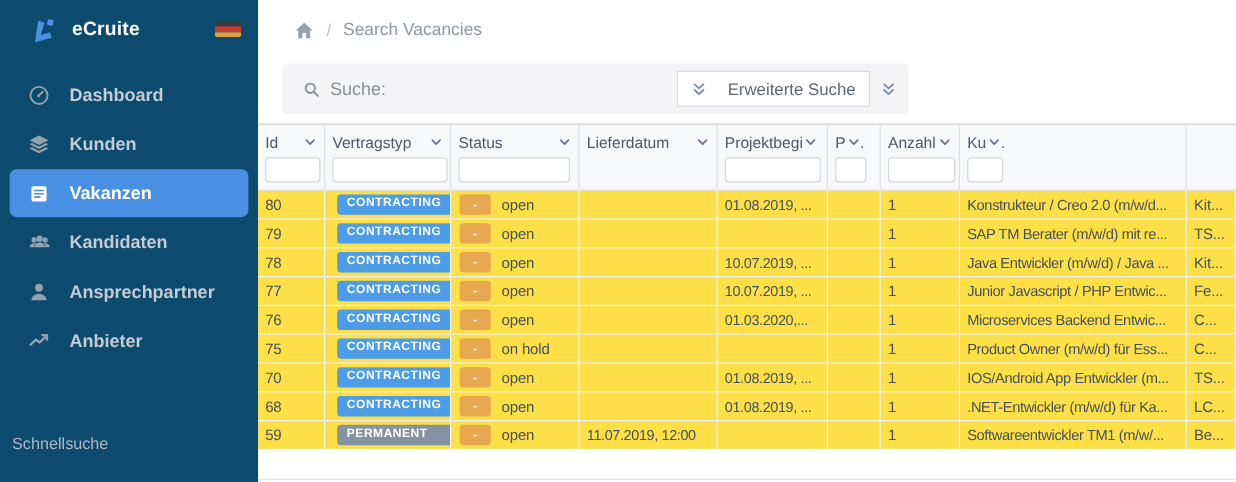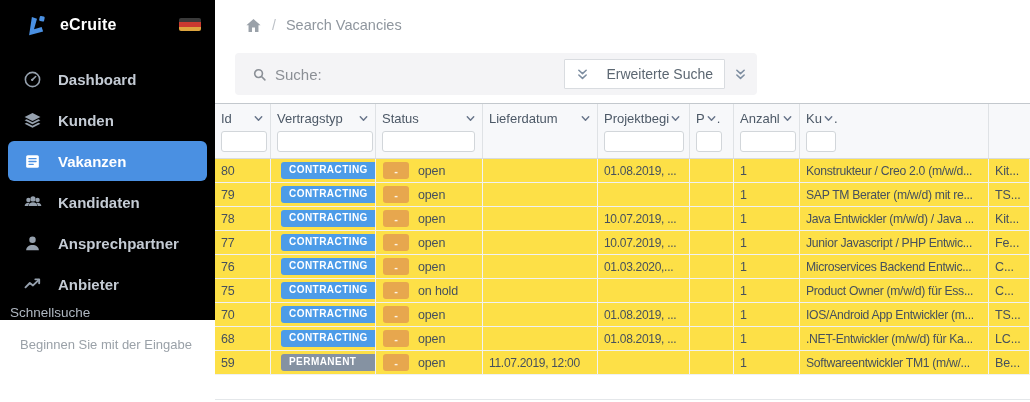--- a/index.html
+++ b/index.html
@@ -6,22 +6,22 @@
   html,body { margin:0; padding:0; }
   body {
     width:1030px; height:402px; overflow:hidden;
     display:flex;
     font-family:"Liberation Sans", sans-serif;
     background:#fff;
   }
 
   
   .sidebar {
-    width:215px; flex:none; height:320px;
-    background:#000000; color:#c4cbd4;
+    width:215px; flex:none; height:402px;
+    background:#0c4a6e; color:#c4cbd4;
     display:flex; flex-direction:column;
   }
   .brand { display:flex; align-items:center; gap:10px; padding:11px 14px 8px 24px; height:46px; flex:none; }
   .brand .logo { width:26px; height:26px; display:flex; }
   .brand-name { color:#fff; font-size:16px; font-weight:700; letter-spacing:.2px; }
   .flag { margin-left:auto; width:22px; height:13px; border-radius:2px; overflow:hidden; display:flex; flex-direction:column; }
   .flag i { flex:1; display:block; }
   .flag i:nth-child(1){ background:#3a3a3a; }
   .flag i:nth-child(2){ background:#c93a30; }
   .flag i:nth-child(3){ background:#dda53f; }
@@ -193,21 +193,20 @@
           <svg viewBox="0 0 24 24" width="20" height="20" fill="none" stroke="currentColor" stroke-width="2.3" stroke-linecap="round" stroke-linejoin="round">
             <path d="M3 16l5.2-5.2 3.8 2.9L19 7"></path>
             <path d="M14.8 6.4H19.4V11"></path>
           </svg>
         </span>
         <span>Anbieter</span>
       </div>
     </nav>
   <div class="quick-search">
     <label>Schnellsuche</label>
-    <input type="text" placeholder="Beginnen Sie mit der Eingabe" style="">
   </div>
 </aside>
 
 <main class="main">
   <div class="breadcrumb">
     <span class="bicon">
         <svg viewBox="0 0 24 24" width="17" height="17" fill="currentColor">
           <path d="M12 2.8l10 9h-3v9.2h-4.9v-6.2h-4.2v6.2H5V11.8H2z"></path>
         </svg>
       </span>

